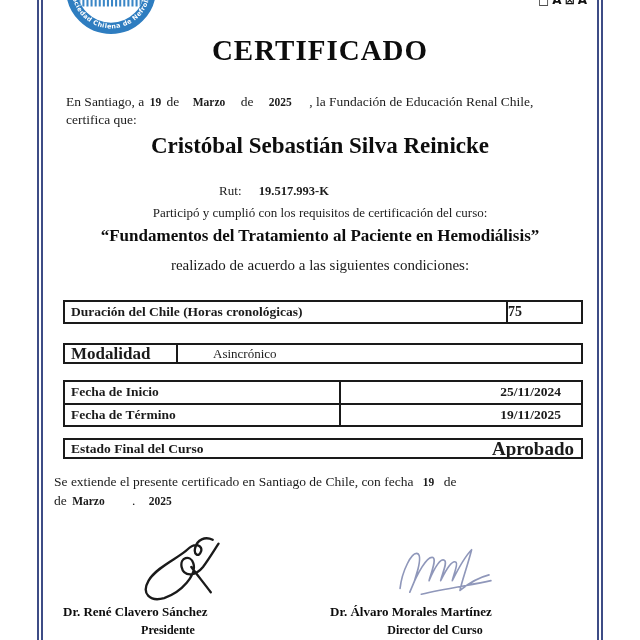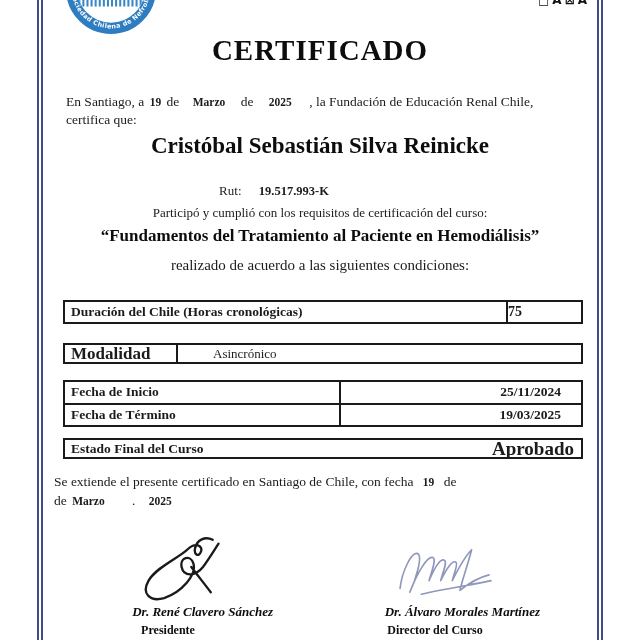--- a/index.html
+++ b/index.html
@@ -60,22 +60,22 @@
 
   #status-row{left:63px;top:438px;width:520px;height:21px;}
   #status-row .cell-label{line-height:17px;}
   #status-value{padding-right:7px;font-weight:bold;font-size:19px;line-height:17px;}
 
   #closing{left:54px;top:473px;width:510px;font-size:13.5px;line-height:17.5px;}
   #closing .day{margin:0 6px;}
   #closing .month{margin:0 2px;}
   #closing .dot{margin:0 10px 0 22px;}
 
-  .sig-name{position:absolute;width:210px;text-align:right;font-weight:bold;
-            font-size:13px;color:#0d0d0d;font-style:italic;}
+  .sig-name{position:absolute;width:210px;text-align:left;font-weight:bold;
+            font-size:13px;color:#0d0d0d;}
   .sig-role{position:absolute;width:210px;text-align:center;font-weight:bold;
             font-size:12px;color:#0d0d0d;}
   #sig-ink-left{left:133px;top:534px;}
   #sig-ink-right{left:388px;top:542px;}
   #name-left{left:63px;top:604px;}
   #role-left{left:63px;top:623px;}
   #name-right{left:330px;top:604px;}
   #role-right{left:330px;top:623px;}
 </style>
 </head>
@@ -157,21 +157,21 @@
     <div id="modality-value">Asincrónico</div>
   </div>
 
   <div id="dates-table" class="abs box" style="display:flex;">
     <div id="start-row" class="date-row">
       <div class="cell-label">Fecha de Inicio</div>
       <div class="date-value">25/11/2024</div>
     </div>
     <div class="date-row">
       <div class="cell-label">Fecha de Término</div>
-      <div class="date-value">19/03/2025</div>
+      <div class="date-value">19/11/2025</div>
     </div>
   </div>
 
   <div id="status-row" class="abs box">
     <div class="cell-label">Estado Final del Curso</div>
     <div id="status-value">Aprobado</div>
   </div>
 
   <div id="closing" class="abs">
     <span>Se extiende el presente certificado en Santiago de Chile, con fecha</span>

